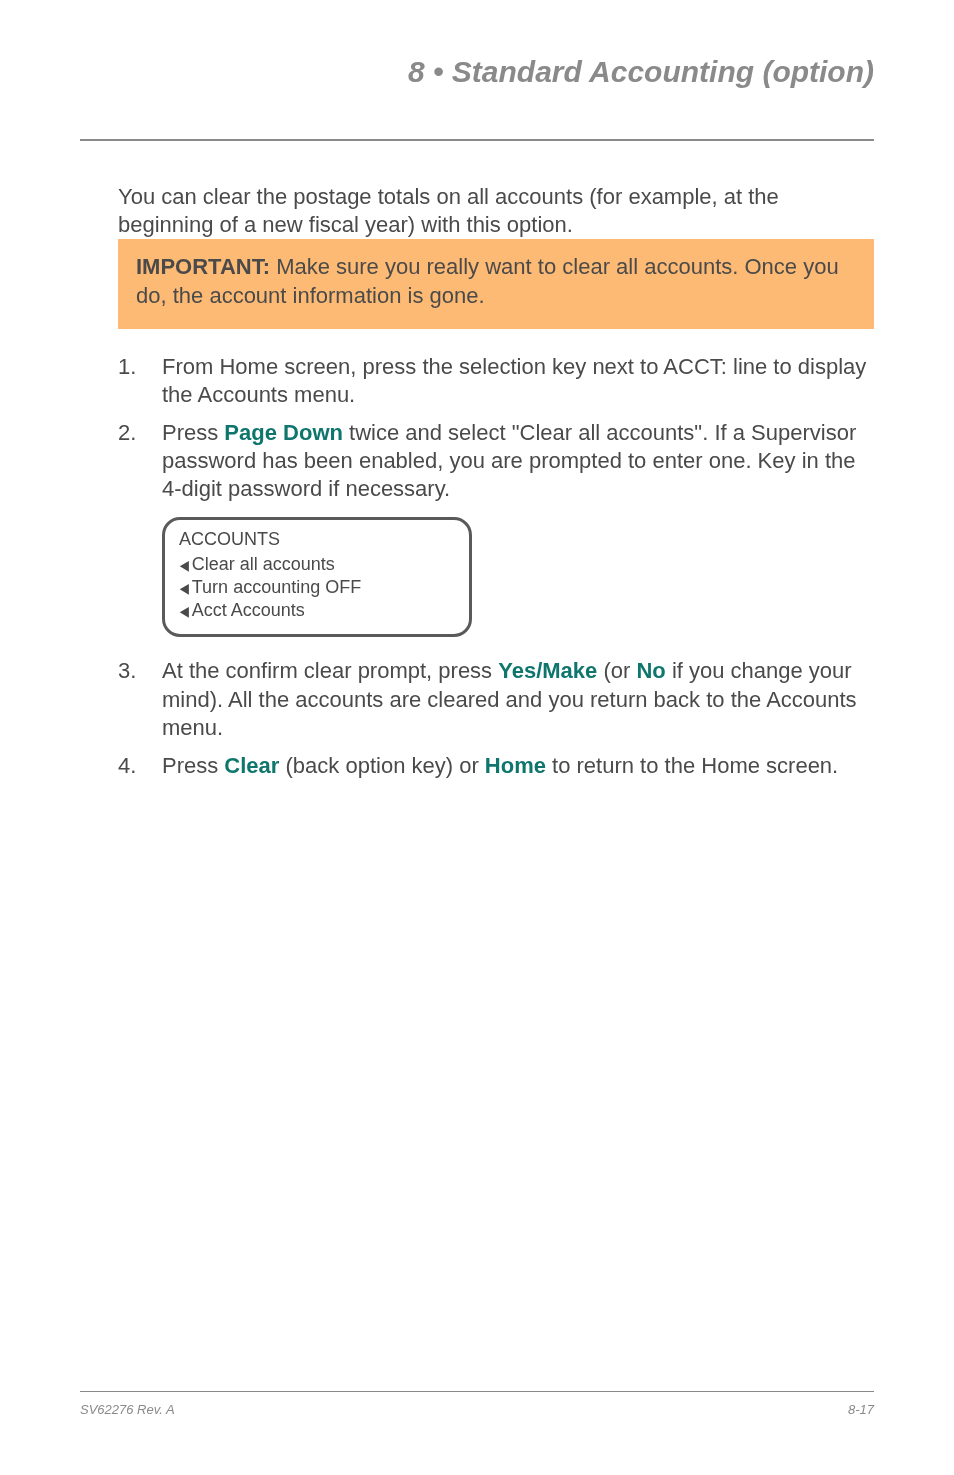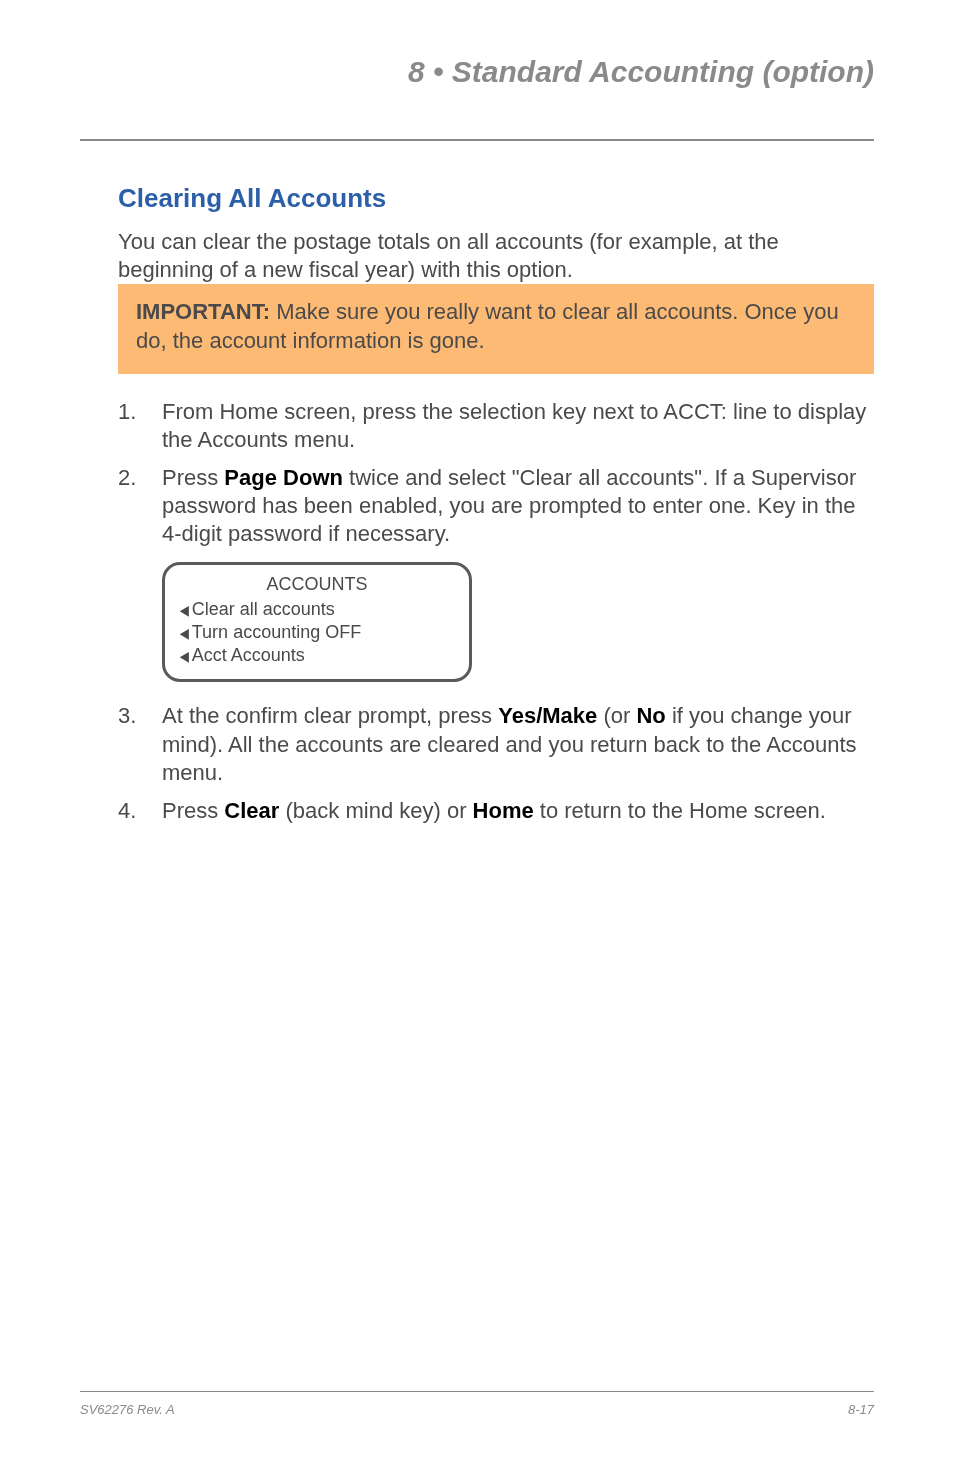--- a/index.html
+++ b/index.html
@@ -80,21 +80,20 @@
   .device-box {
     border: 3px solid #5a5a5a;
     border-radius: 18px;
     width: 310px;
     padding: 8px 14px 12px 14px;
     font-size: 18px;
     color: #4a4a4a;
     line-height: 1.28;
   }
   .device-box .screen-title {
-    text-align: center;
     display: block;
     margin-bottom: 2px;
   }
   .device-box .screen-line {
     display: flex;
     align-items: center;
     gap: 2px;
   }
   .tri {
     display: inline-block;
@@ -109,31 +108,30 @@
     left: 80px;
     right: 80px;
     border-top: 1px solid #8a8a8a;
     padding-top: 10px;
     display: flex;
     justify-content: space-between;
     font-style: italic;
     font-size: 13px;
     color: #8a8a8a;
   }
-  b { font-weight: bold; color: #000000; }
+  b { font-weight: bold; color: #0f766e; }
 </style>
 </head>
 <body>
 
 <div class="page">
 
   <div class="chapter-title">8 • Standard Accounting (option)</div>
   <hr class="rule-under-chapter">
 
-  <div class="section-title">Clearing All Accounts</div>
 
   <p class="intro">You can clear the postage totals on all accounts (for example, at the beginning of a new fiscal year) with this option.</p>
 
   <div class="callout">
     <span class="label">IMPORTANT:</span><span> Make sure you really want to clear all accounts. Once you do, the account information is gone.</span>
   </div>
 
   <ol class="steps">
 
     <li>
@@ -164,21 +162,21 @@
       </div>
     </li>
 
     <li>
       <span class="num">3.</span>
       <span>At the confirm clear prompt, press </span><b>Yes/Make</b><span> (or </span><b>No</b><span> if you change your mind). All the accounts are cleared and you return back to the Accounts menu.</span>
     </li>
 
     <li>
       <span class="num">4.</span>
-      <span>Press </span><b>Clear</b><span> (back mind key) or </span><b>Home</b><span> to return to the Home screen.</span>
+      <span>Press </span><b>Clear</b><span> (back option key) or </span><b>Home</b><span> to return to the Home screen.</span>
     </li>
 
   </ol>
 
   <div class="footer">
     <span>SV62276 Rev. A</span>
     <span>8-17</span>
   </div>
 
 </div>

